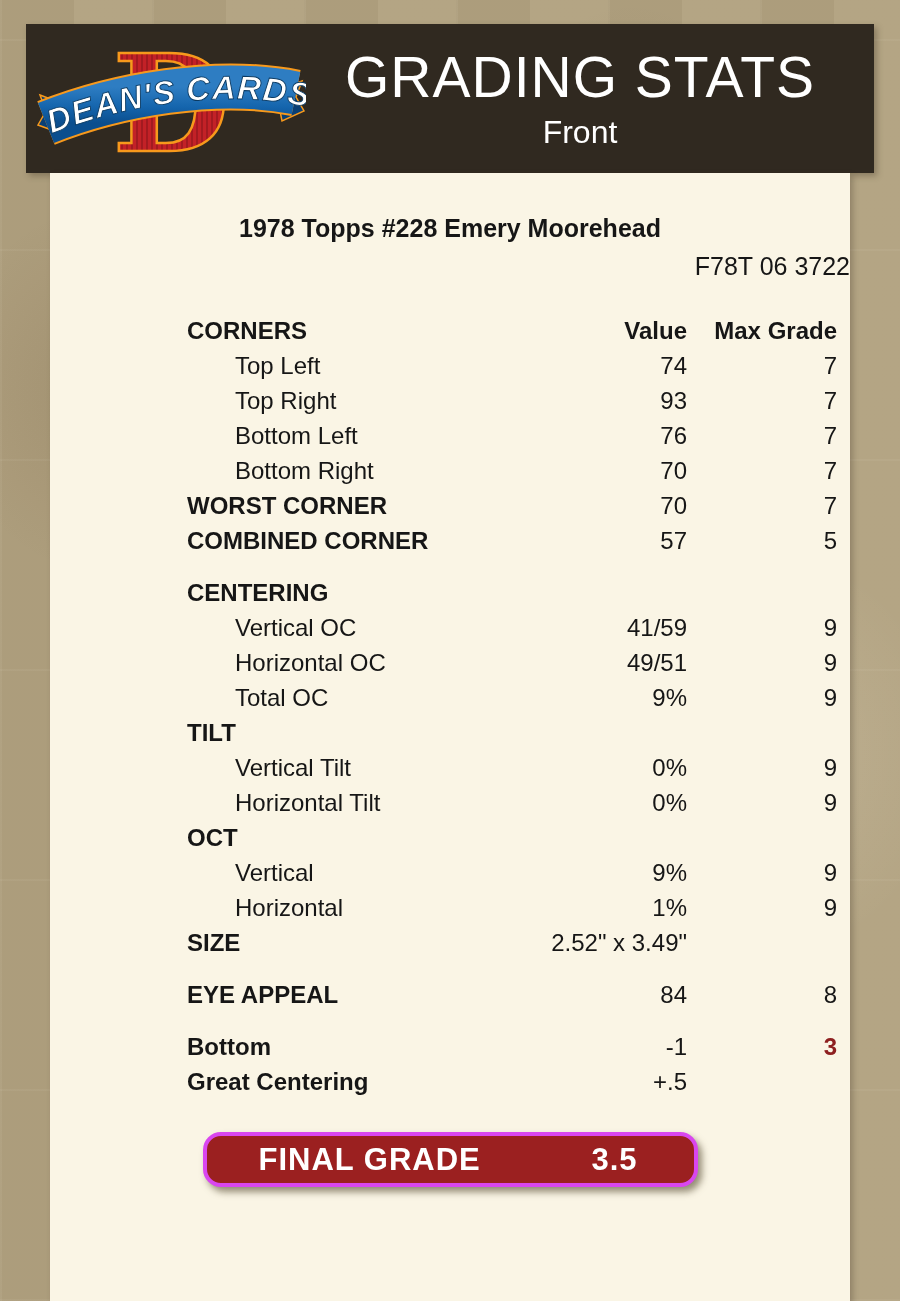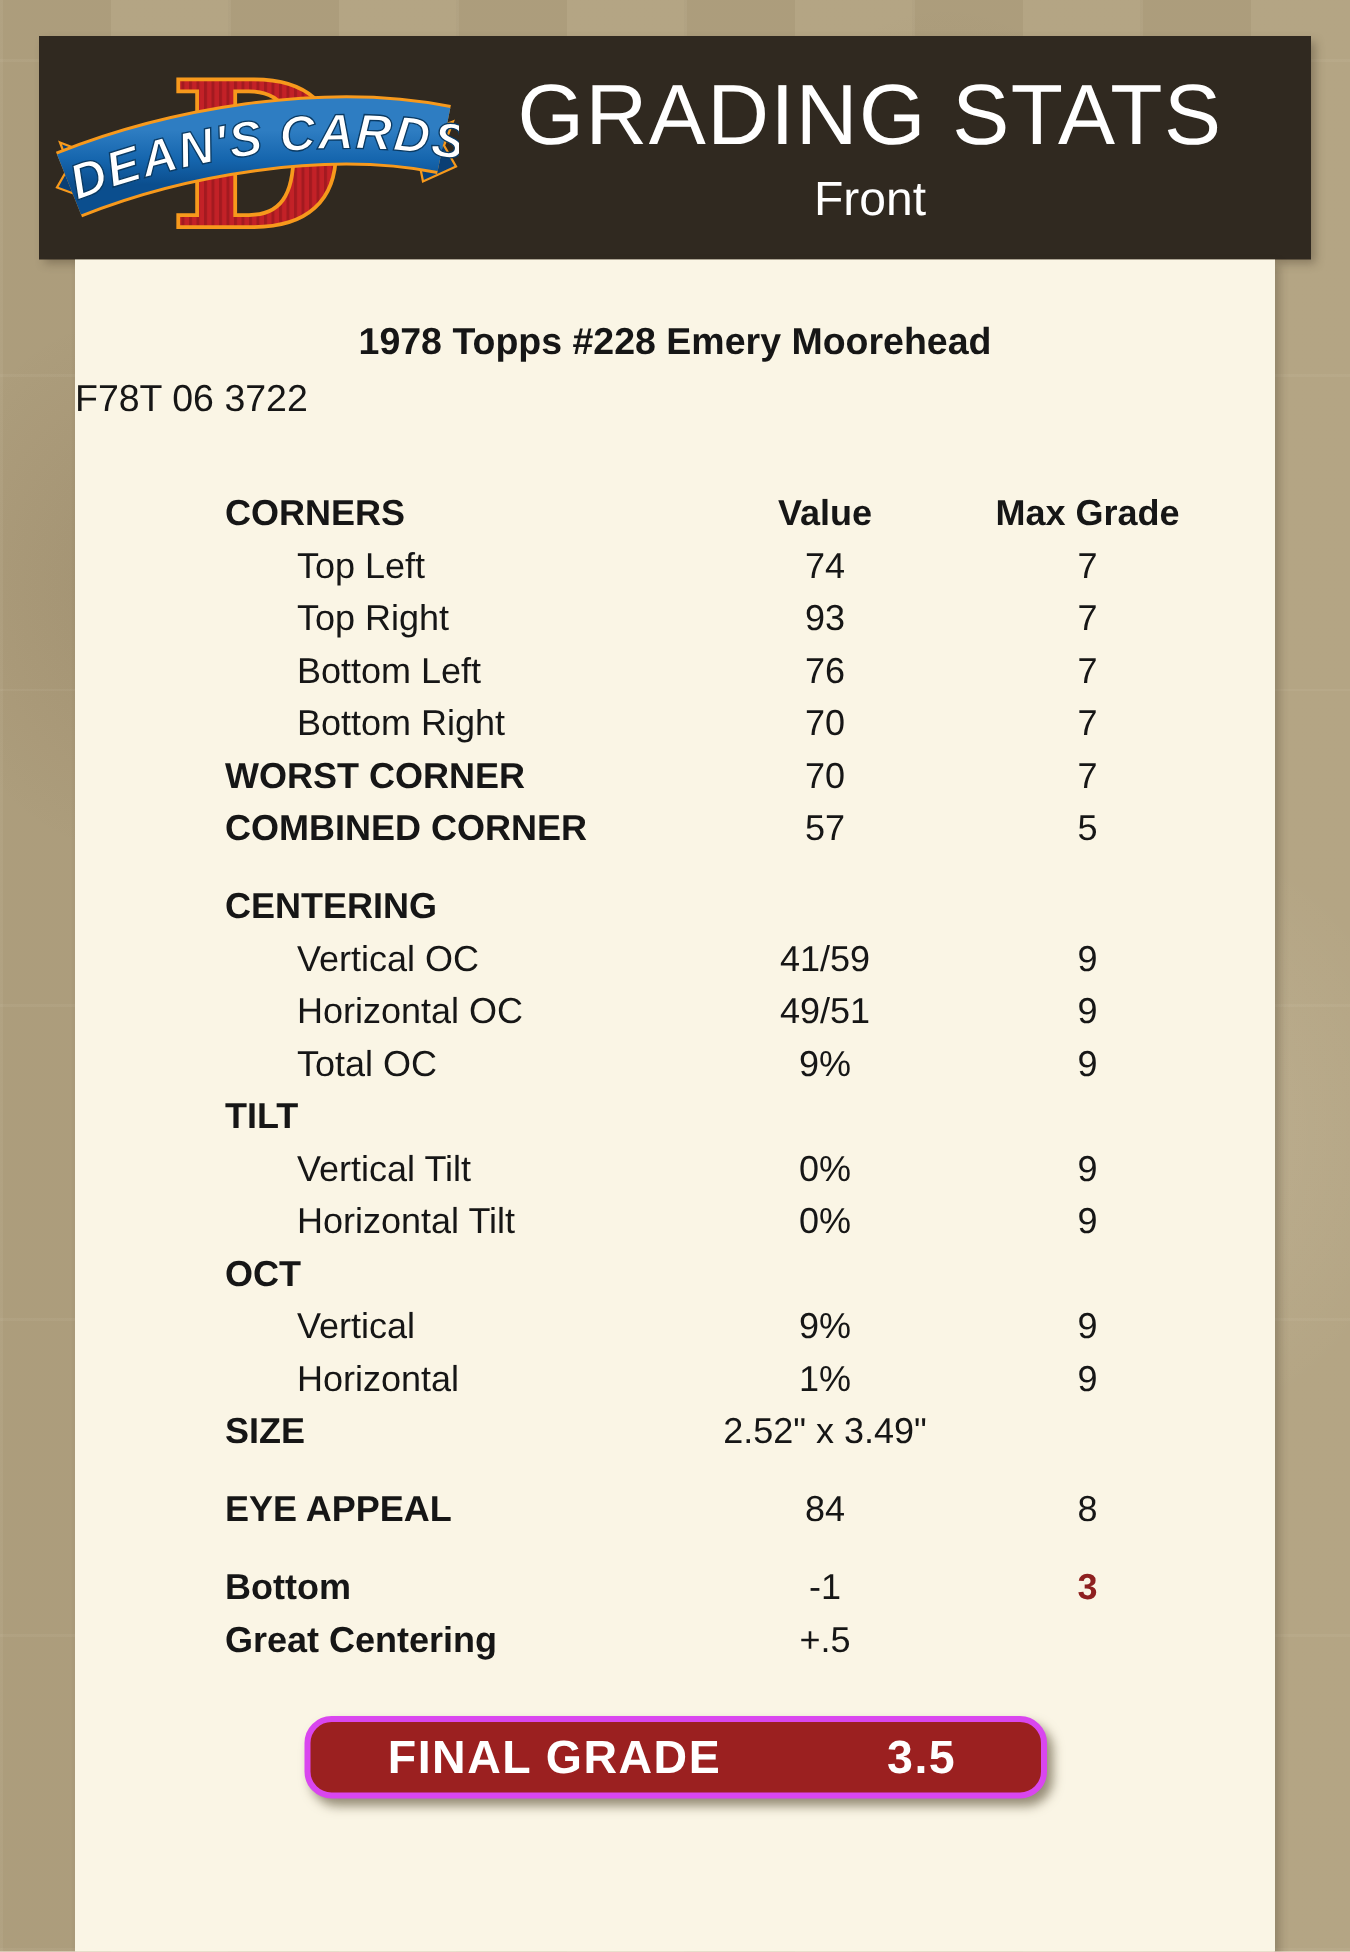--- a/index.html
+++ b/index.html
@@ -38,35 +38,35 @@
   .header-titles{ flex:1 1 auto; text-align:center; color:#ffffff; padding-right:30px; }
   .header-title{ font-size:57px; letter-spacing:1px; line-height:1.1; font-weight:400; }
   .header-subtitle{ font-size:32px; font-weight:400; margin-top:6px; }
 
   .panel{
     position:absolute; left:50px; top:173px; width:800px; height:1200px;
     background:var(--panel-bg);
     box-shadow:3px 3px 6px rgba(60,50,35,0.30);
   }
   .card-title{ margin-top:41px; text-align:center; font-size:25px; font-weight:bold; }
-  .card-code{ margin-top:9px; text-align:left; font-size:25px; font-weight:400; }
-
-  .stats{ margin-top:44px; }
+  .card-code{ margin-top:9px; text-align:right; font-size:25px; font-weight:400; }
+
+  .stats{ margin-top:32px;padding-left:37px; }
   .row{
     display:grid;
     grid-template-columns:300px 200px 150px;
     margin-left:100px;
     height:35px;
     align-items:center;
     font-size:24px;
   }
   .row.gap{ margin-top:17px; }
   .cell.label{ text-align:left; white-space:nowrap; }
   .cell.label.indent{ padding-left:48px; }
-  .cell.value, .cell.max{ text-align:center; white-space:nowrap; }
+  .cell.value, .cell.max{ text-align:right; white-space:nowrap; }
   .bold{ font-weight:bold; }
   .max-red{ color:var(--max-red); font-weight:bold; }
 
   .final-grade{
     margin:33px auto 0 auto;
     width:495px; height:55px;
     background:var(--accent-red);
     border:4px solid #d946ef;
     border-radius:18px;
     box-shadow:4px 5px 7px rgba(95,85,60,0.65);

